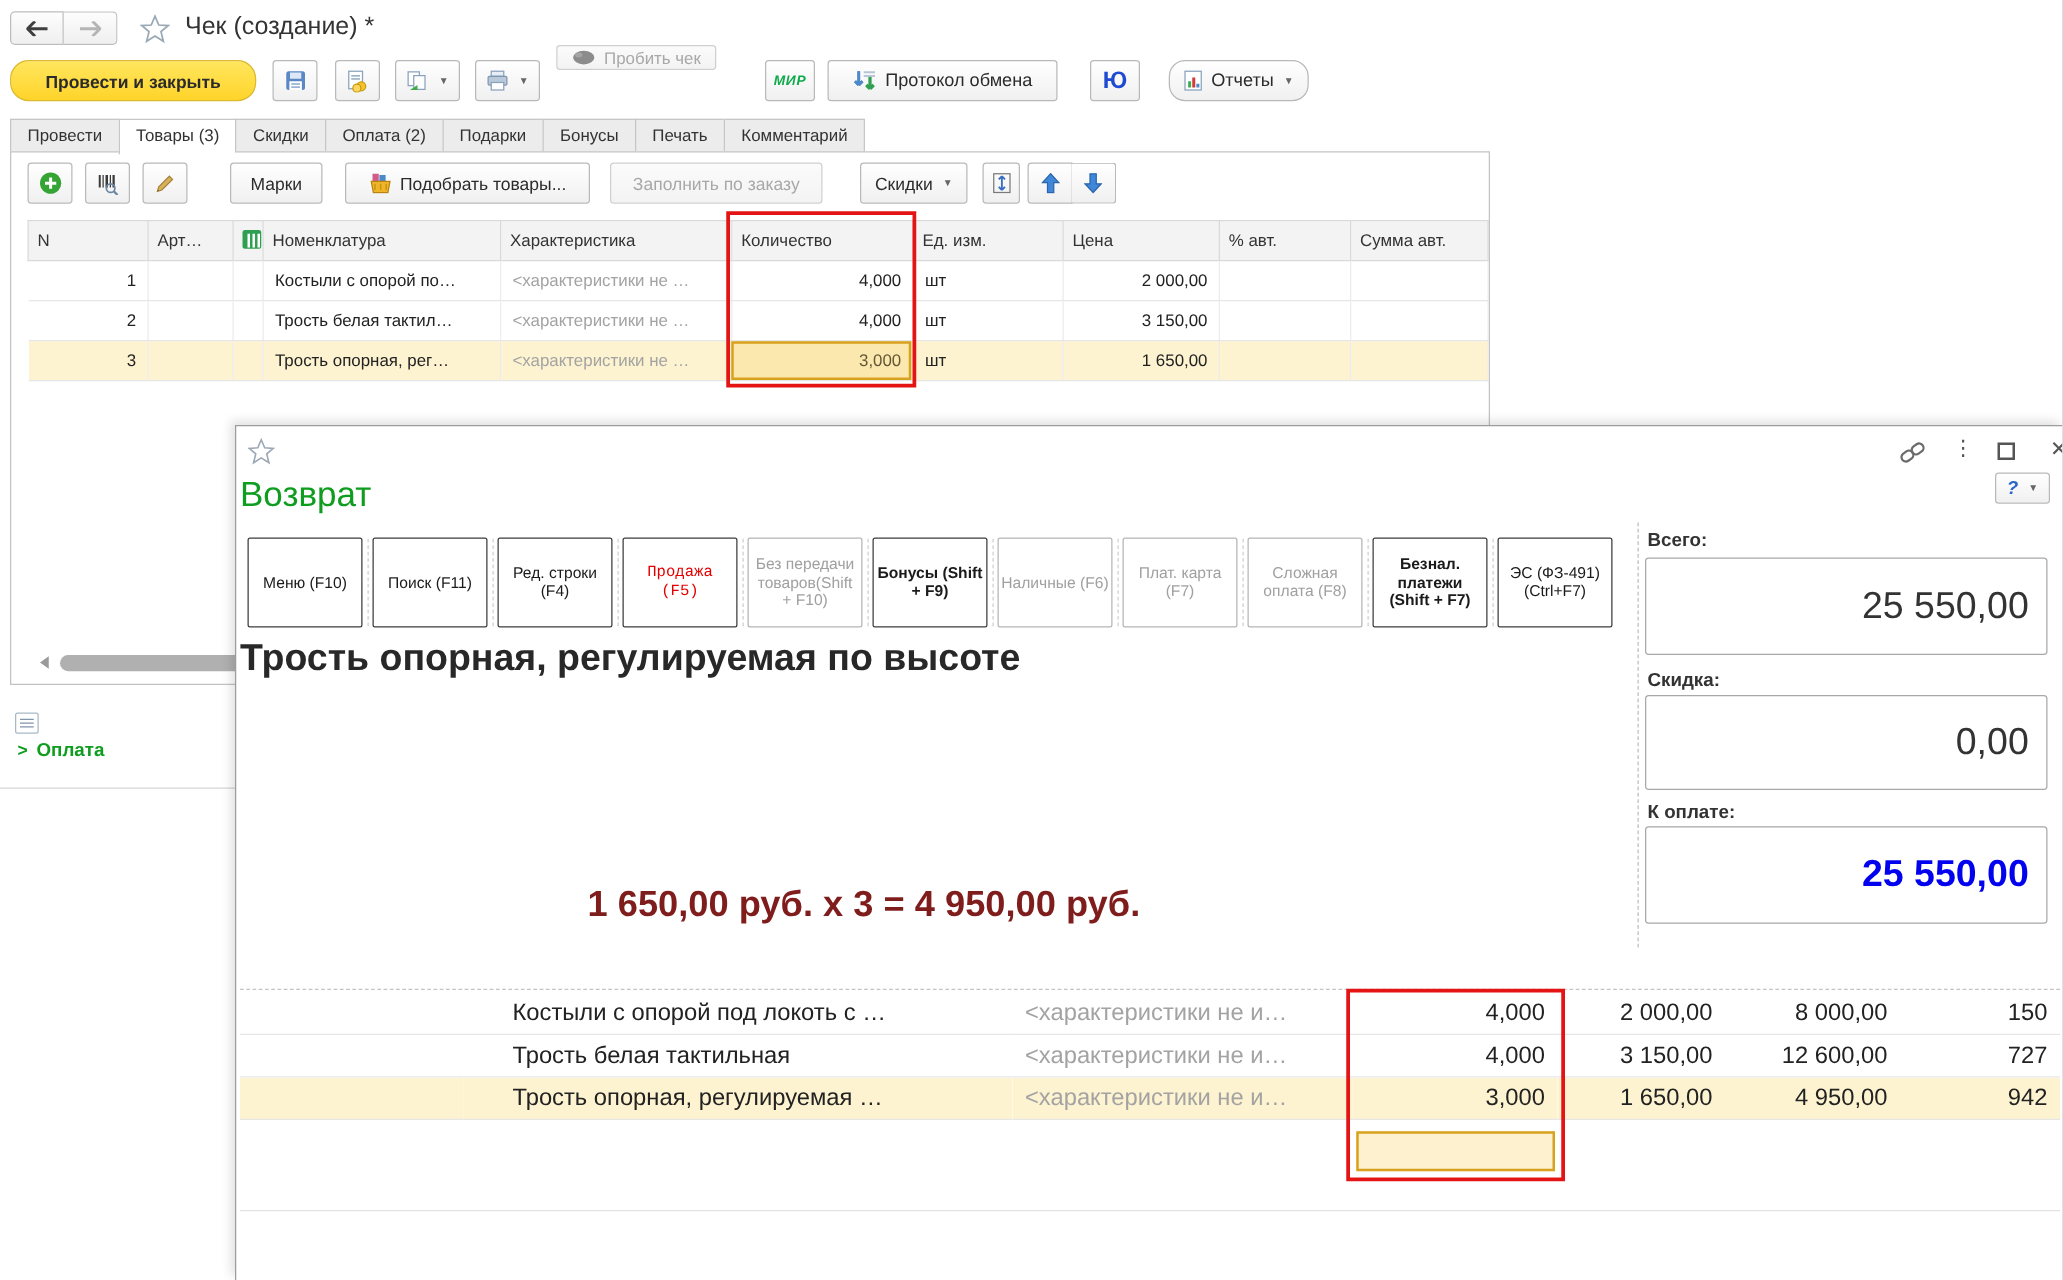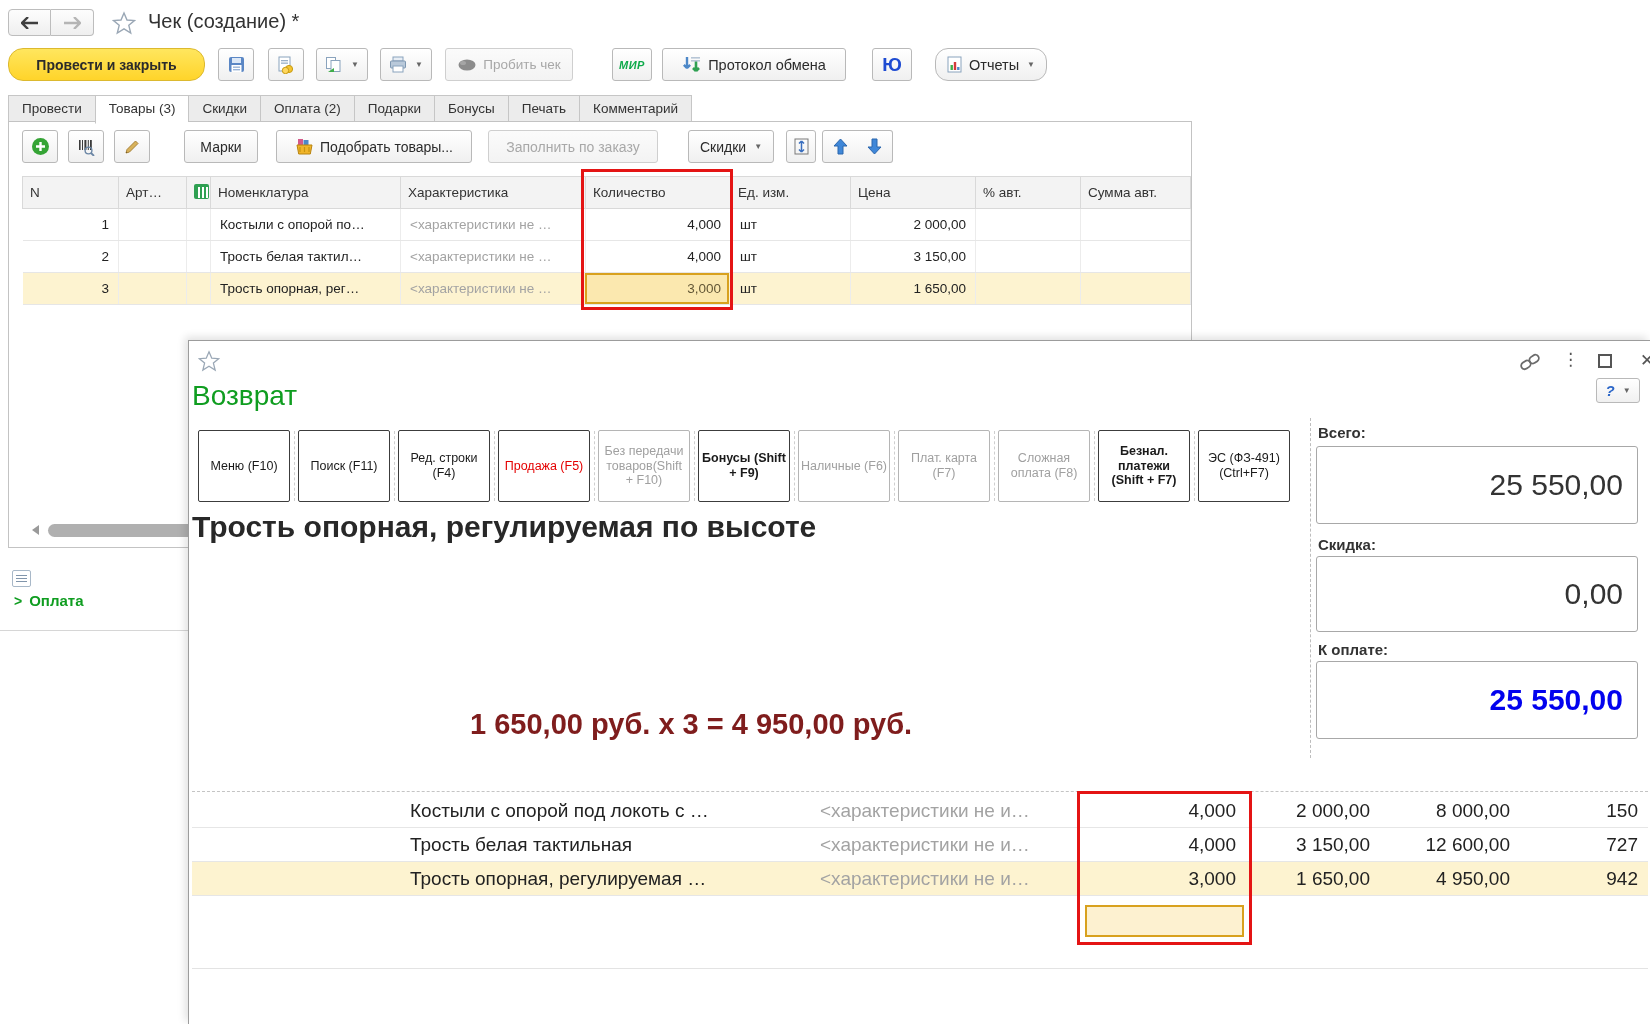--- a/index.html
+++ b/index.html
@@ -56,21 +56,21 @@
 
   
   .vwin{background:#fff;border-left:1px solid #9c9c9c;border-top:1px solid #9c9c9c;
         box-shadow:-3px -3px 8px rgba(0,0,0,.12);z-index:10;}
   .vz{position:absolute;z-index:11;box-sizing:border-box;}
   .fn-btn{position:relative;width:92px;height:72px;display:flex;align-items:center;justify-content:center;
         text-align:center;font-size:12.5px;line-height:1.18;border:1px solid #3c3c3c;border-radius:2px;
         background:#fff;color:#1a1a1a;padding:2px;box-sizing:border-box;}
   .fn-btn.dis{border-color:#b5b5b5;color:#a0a0a0;}
   .fn-btn.bold{font-weight:bold;}
-  .fn-btn.danger{color:#e40000;}
+  .fn-btn.danger{color:#e40000;font-family:Liberation Mono, monospace;}
   .fn-btn:not(:first-child)::before{content:'';position:absolute;left:-5px;top:0;bottom:0;
         border-left:1px dashed #cfcfcf;}
   .tot-label{font-size:15px;font-weight:bold;color:#333;}
   .tot-box{border:1px solid #a8a8a8;border-radius:3px;background:#fff;display:flex;
         align-items:center;justify-content:flex-end;padding-right:14px;font-size:30px;color:#333;}
   .tot-box.blue{color:#0202ee;font-weight:bold;}
   .dashv{border-left:1px dashed #bdbdbd;} .dashh{border-top:1px dashed #c4c4c4;}
 
   .badge-no{display:inline-flex;width:17px;height:17px;background:#9a9a9a;color:#fff;font-size:10px;
         align-items:center;justify-content:center;border-radius:2px;}
@@ -130,21 +130,21 @@
       <span class="caret">▼</span>
     </button>
     <button class="abs btn" style="left:380px;top:48px;width:52px;height:33px;">
       <svg width="18" height="17" viewBox="0 0 18 17">
           <rect x="4" y="1" width="10" height="4" fill="#e8eef5" stroke="#8aa3bd"></rect>
           <rect x="1.5" y="5" width="15" height="7" rx="1" fill="#b9c9da" stroke="#7e97b1"></rect>
           <rect x="4" y="10" width="10" height="6" fill="#fff" stroke="#8aa3bd"></rect>
         </svg>
       <span class="caret">▼</span>
     </button>
-    <button class="abs btn dis" style="left:445px;top:48px;width:128px;height:33px;justify-content:center;">
+    <button class="abs btn dis" style="left:445px;top:36px;width:128px;height:20px;justify-content:center;">
       <svg width="20" height="14" viewBox="0 0 20 14">
           <ellipse cx="10" cy="7" rx="8.5" ry="5.5" fill="#8c8c8c"></ellipse>
           <ellipse cx="6" cy="5" rx="3" ry="2" fill="#a5a5a5"></ellipse>
         </svg>
       <span>Пробить чек</span>
     </button>
     <button class="abs btn" style="left:612px;top:48px;width:40px;height:33px;">
       <span style="color:#0faa4b;font-weight:bold;font-style:italic;font-size:11px;letter-spacing:.5px;">МИР</span>
     </button>
     <button class="abs btn" style="left:662px;top:48px;width:184px;height:33px;font-size:14.5px;">

